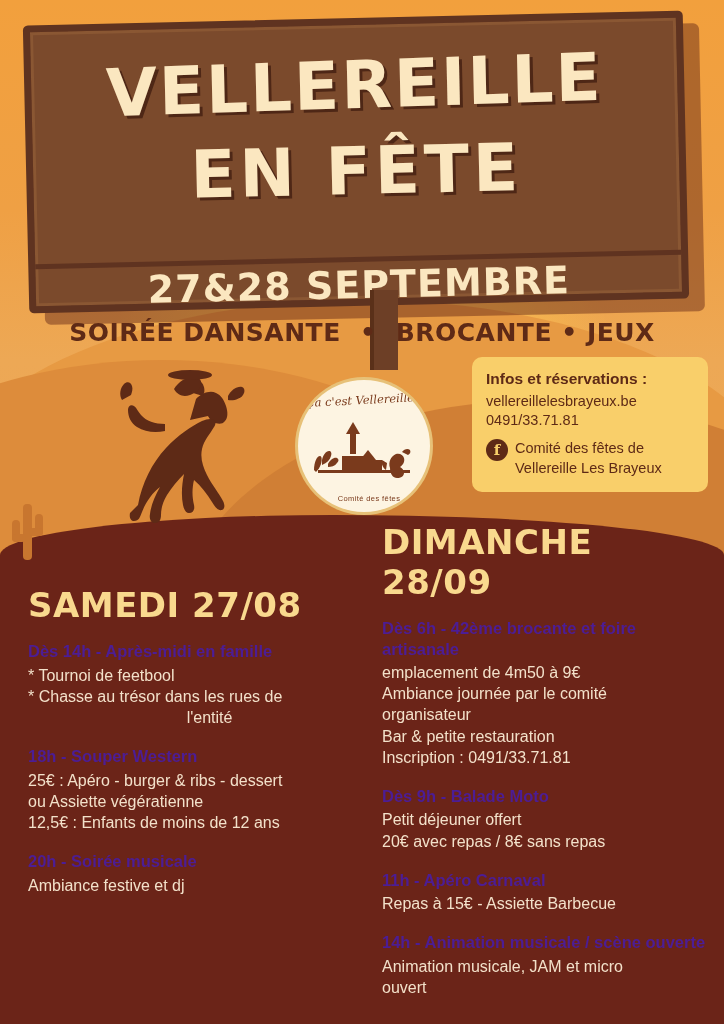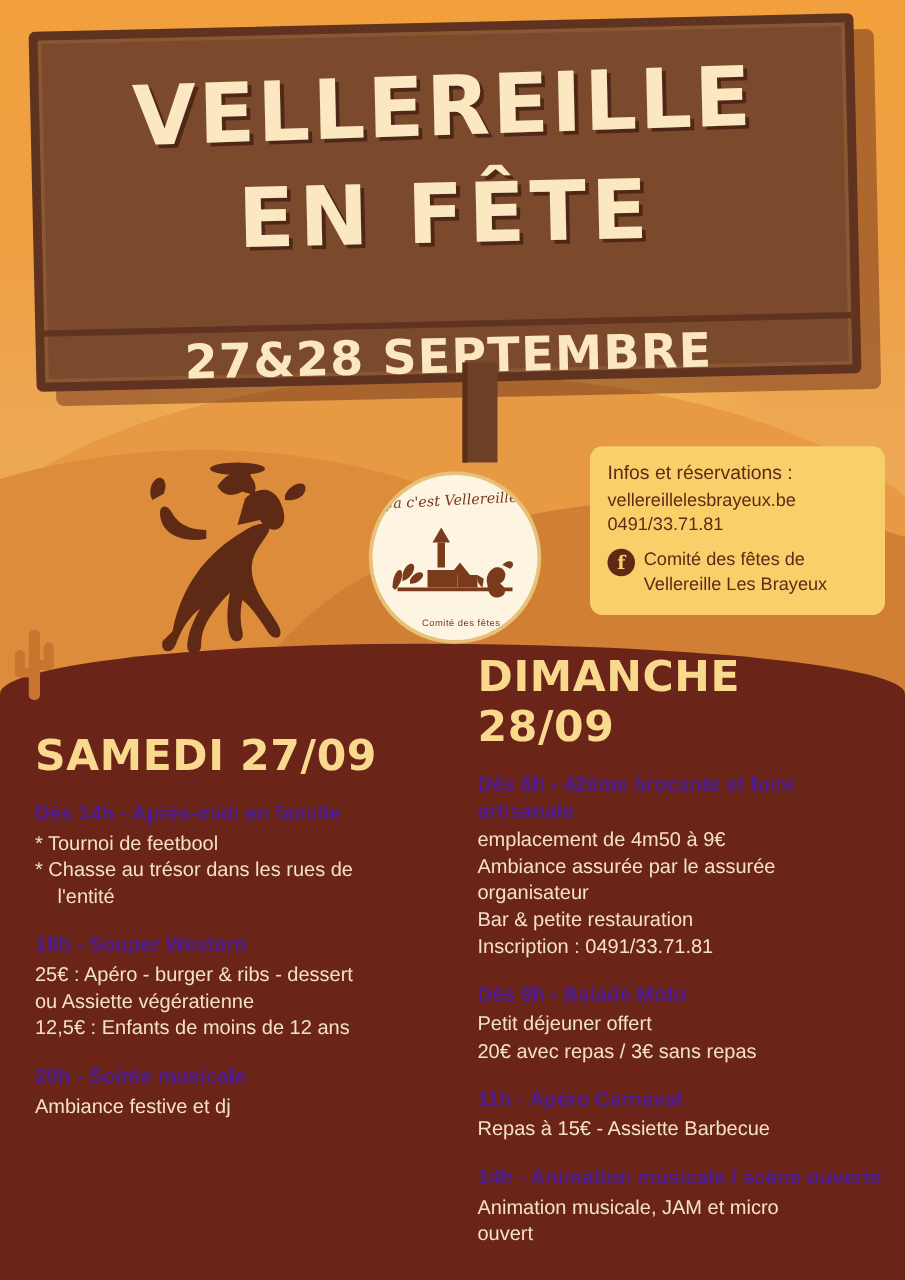--- a/index.html
+++ b/index.html
@@ -152,21 +152,21 @@
     right: 16px; top: 357px;
     width: 236px;
     background: #f9cf6a;
     border-radius: 10px;
     padding: 12px 14px 14px 14px;
     color: #5e2a16;
     font-size: 14.5px;
     line-height: 1.35;
   }
   .info-title {
-    font-weight: normal;
+    font-weight: bold;
     font-size: 15.5px;
     margin-bottom: 2px;
   }
   .info-line { font-size: 14.5px; }
   .fb-row {
     display: flex;
     align-items: flex-start;
     gap: 7px;
     margin-top: 8px;
   }
@@ -244,21 +244,21 @@
     font-size: 16.5px;
     color: #4c1d95;
     margin-bottom: 3px;
     line-height: 1.25;
   }
   .block-line {
     font-size: 16px;
     line-height: 1.32;
     color: #f3e1ca;
   }
-  .indent { padding-left: 18px; }
+  .indent { padding-left: 18px; text-align: center; }
 </style>
 </head>
 <body>
 
 <div class="poster">
 
   <div class="sky"></div>
   <div class="sun"></div>
   <div class="hill hill1"></div>
   <div class="hill hill2"></div>
@@ -291,20 +291,25 @@
     <div class="sign-shadow"></div>
     <div class="sign-board">
       <div class="plank-div"></div>
       <div class="title-main">VELLEREILLE</div>
       <div class="title-line2">EN FÊTE</div>
       <div class="title-dates">27&amp;28 SEPTEMBRE</div>
     </div>
   </div>
   <div class="post"></div>
 
+  <div class="subtitle">
+    <span>SOIRÉE DANSANTE</span>
+    <span class="dot">•</span>
+    <span>BROCANTE • JEUX</span>
+  </div>
 
   <div class="info-box">
     <div class="info-title">Infos et réservations :</div>
     <div class="info-line">vellereillelesbrayeux.be</div>
     <div class="info-line">0491/33.71.81</div>
     <div class="fb-row">
       <div class="fb-icon">f</div>
       <div>
         <div>Comité des fêtes de</div>
         <div>Vellereille Les Brayeux</div>
@@ -327,21 +332,21 @@
         <path d="M88 66c-3-2-5-6-4-10l5 3z"></path>
         <path d="M24 56c1-5 4-9 7-9 2 0 3 2 2 5-1 4-4 7-9 9z"></path>
         <path d="M30 60c2-4 6-7 9-6 2 1 2 3 0 5-2 3-6 4-9 4z"></path>
         <path d="M16 66c0-8 3-14 6-14 2 0 2 4 1 8-1 3-3 6-5 8z"></path>
       </g>
     </svg>
     <div class="logo-arc-bottom">Comité des fêtes</div>
   </div>
 
   <div class="col-left">
-    <div class="day-title">SAMEDI 27/09</div>
+    <div class="day-title">SAMEDI 27/08</div>
 
     <div class="block">
       <div class="block-head">Dès 14h - Après-midi en famille</div>
       <div class="block-line">* Tournoi de feetbool</div>
       <div class="block-line">* Chasse au trésor dans les rues de</div>
       <div class="block-line indent">l'entité</div>
     </div>
 
     <div class="block">
       <div class="block-head">18h - Souper Western</div>
@@ -355,30 +360,30 @@
       <div class="block-line">Ambiance festive et dj</div>
     </div>
   </div>
 
   <div class="col-right">
     <div class="day-title">DIMANCHE 28/09</div>
 
     <div class="block">
       <div class="block-head">Dès 6h - 42ème brocante et foire artisanale</div>
       <div class="block-line">emplacement de 4m50 à 9€</div>
-      <div class="block-line">Ambiance assurée par le assurée</div>
+      <div class="block-line">Ambiance journée par le comité</div>
       <div class="block-line">organisateur</div>
       <div class="block-line">Bar &amp; petite restauration</div>
       <div class="block-line">Inscription : 0491/33.71.81</div>
     </div>
 
     <div class="block">
       <div class="block-head">Dès 9h - Balade Moto</div>
       <div class="block-line">Petit déjeuner offert</div>
-      <div class="block-line">20€ avec repas / 3€ sans repas</div>
+      <div class="block-line">20€ avec repas / 8€ sans repas</div>
     </div>
 
     <div class="block">
       <div class="block-head">11h - Apéro Carnaval</div>
       <div class="block-line">Repas à 15€ - Assiette Barbecue</div>
     </div>
 
     <div class="block">
       <div class="block-head">14h - Animation musicale / scène ouverte</div>
       <div class="block-line">Animation musicale, JAM et micro</div>

